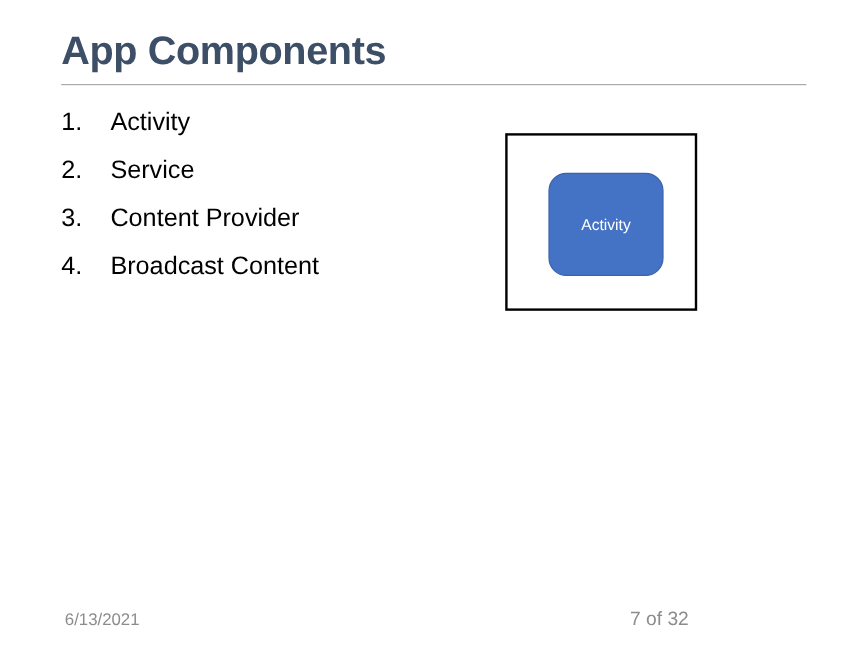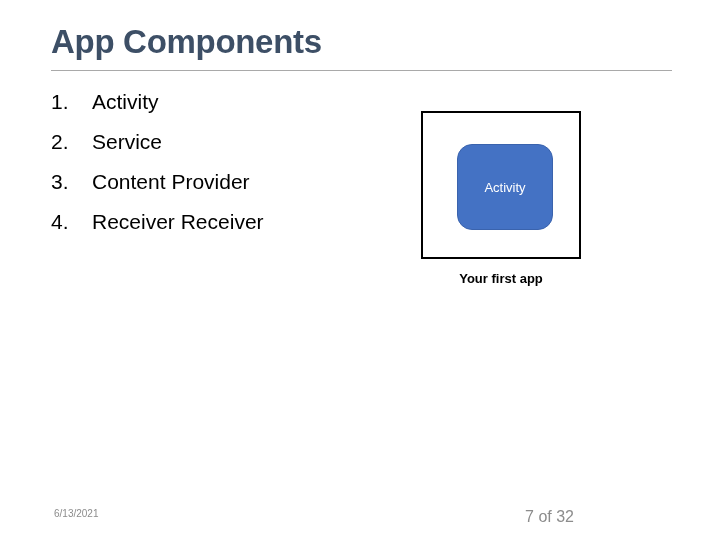--- a/index.html
+++ b/index.html
@@ -120,21 +120,21 @@
     font-weight: 700;
     color: #000000;
     white-space: nowrap;
   }
 
   
   .footer-date {
     position: absolute;
     left: 54px;
     top: 508px;
-    font-size: 10px;
+    font-size: 14px;
     color: #8c8c8c;
     white-space: nowrap;
   }
   .footer-page {
     position: absolute;
     right: 46px;
     top: 508px;
     font-size: 16px;
     color: #8c8c8c;
     white-space: nowrap;
@@ -163,32 +163,31 @@
       <span class="list-text">Service</span>
     </div>
 
     <div class="list-row">
       <span class="list-num">3.</span>
       <span class="list-text">Content Provider</span>
     </div>
 
     <div class="list-row">
       <span class="list-num">4.</span>
-      <span class="list-text">Receiver Receiver</span>
+      <span class="list-text">Broadcast Content</span>
     </div>
 
   </div>
 
   <div class="diagram">
     <div class="app-frame">
       <div class="activity-box">
         <span class="activity-label">Activity</span>
       </div>
     </div>
   </div>
 
-  <div class="diagram-caption">Your first app</div>
 
   <div class="footer-date">6/13/2021</div>
 
   <div class="footer-page">7 of 32</div>
 
 </div>
 
 </body></html>

